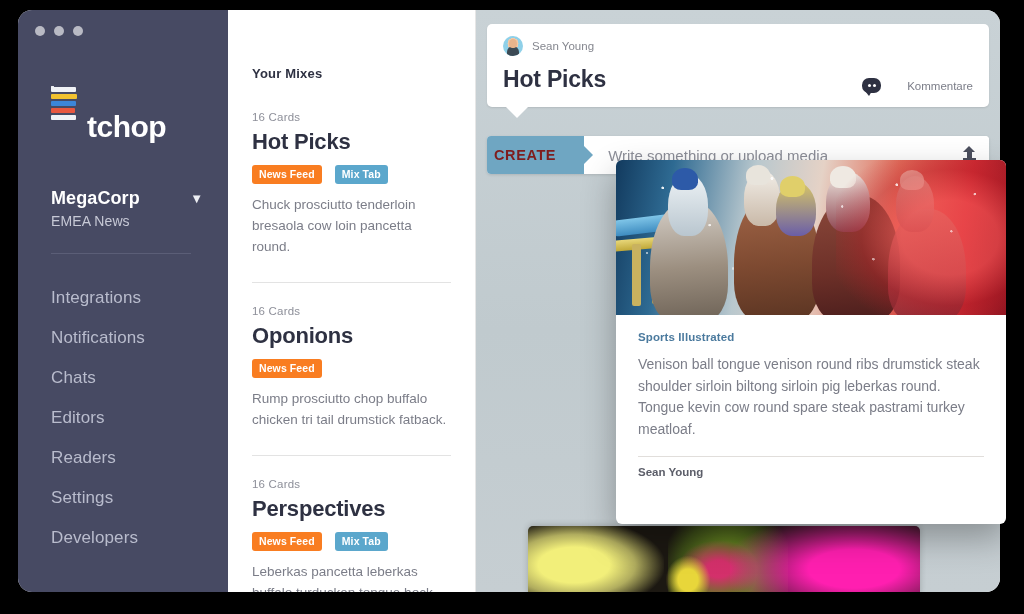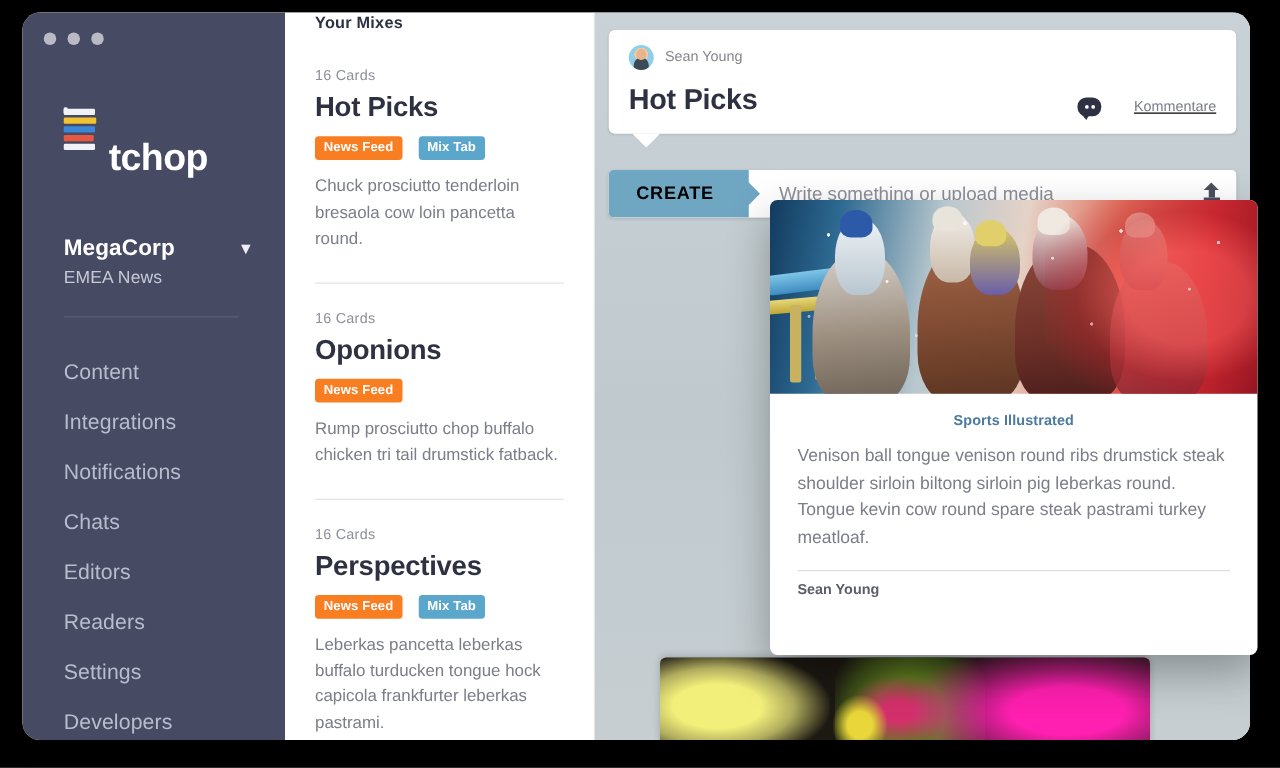--- a/index.html
+++ b/index.html
@@ -65,21 +65,21 @@
 
   
   .mixes {
     width: 248px; flex: 0 0 248px;
     background: #ffffff;
     border-right: 1px solid #e6e6e6;
     padding: 0 24px;
     overflow: hidden;
     position: relative;
   }
-  .mixes-title { font-size: 13px; font-weight: 700; color: #2e3142; letter-spacing: .2px; }
+  .mixes-title { font-size: 13px; font-weight: 700; color: #2e3142; padding-top: 56px; letter-spacing: .2px; }
   .mix { padding-top: 30px; }
   .mix + .mix { border-top: 1px solid #e3e3e3; margin-top: 24px; padding-top: 22px; }
   .mix-count { font-size: 11.5px; color: #8d8f99; letter-spacing: .2px; }
   .mix-name { font-size: 22px; font-weight: 700; color: #2e3142; margin-top: 6px; letter-spacing: -.2px; }
   .tags { display: flex; gap: 13px; margin-top: 10px; }
   .tag { font-size: 10.5px; font-weight: 700; color: #fff; border-radius: 3px; padding: 3px 7px 4px; letter-spacing: .1px; }
   .tag-news { background: #f97d21; }
   .tag-mix { background: #5ba7cc; }
   .mix-desc { font-size: 13.5px; color: #7b7d88; line-height: 1.55; margin-top: 11px; }
 
@@ -112,21 +112,21 @@
     border-radius: 50% 50% 0 0; background:#3c4a55;
   }
   .avatar:before {
     content:""; position:absolute; left:6px; top:3px; width:8px; height:9px;
     border-radius: 50% 50% 45% 45%; background:#e8b48c; z-index:2;
   }
   .author-name { font-size: 11.5px; color: #85878f; }
   .post-title { font-size: 23px; font-weight: 700; color: #2e3142; margin-top: 10px; letter-spacing: -.2px; }
   .comments {
     position: absolute; right: 16px; bottom: 14px;
-    display: flex; align-items: center; gap: 26px; text-decoration: underline;
+    display: flex; align-items: center; gap: 26px;
   }
   .bubble {
     width: 19px; height: 15px; border-radius: 7px; background: #2e3142; position: relative;
     display: flex; align-items: center; justify-content: center; gap: 2px;
   }
   .bubble:after {
     content:""; position:absolute; left: 3px; bottom:-3px;
     border-left: 4px solid transparent; border-right: 3px solid transparent;
     border-top: 5px solid #2e3142;
   }
@@ -134,23 +134,23 @@
   .comments-label { font-size: 11.5px; color: #7b7d88; }
 
   .create-bar {
     position: absolute; left: 11px; top: 126px; right: 11px; height: 38px;
     display: flex; align-items: stretch;
     border-radius: 4px; overflow: hidden;
     box-shadow: 0 1px 3px rgba(0,0,0,.12);
     background: #fff;
   }
   .create-btn {
-    background: #6fa6c2; color: #000000; font-size: 14.5px; font-weight: 700;
+    background: #6fa6c2; color: #7f1d1d; font-size: 14.5px; font-weight: 700;
     letter-spacing: .6px; display: flex; align-items: center;
-    padding: 0 28px 0 22px; position: relative; flex: 0 0 auto;
+    padding: 0 28px 0 7px; position: relative; flex: 0 0 auto;
   }
   .create-btn:after {
     content:""; position:absolute; right:-9px; top:50%; transform: translateY(-50%);
     border-top: 10px solid transparent; border-bottom: 10px solid transparent;
     border-left: 10px solid #6fa6c2;
   }
   .create-input {
     flex: 1 1 auto; display: flex; align-items: center; padding-left: 24px;
     color: #8d8f99; font-size: 15px; background: #fff;
   }
@@ -233,21 +233,21 @@
       radial-gradient(circle at 58% 30%, rgba(255,255,255,.7) 0 1px, transparent 1.4px),
       radial-gradient(circle at 72% 16%, rgba(255,255,255,.8) 0 1.2px, transparent 1.6px),
       radial-gradient(circle at 86% 46%, rgba(255,255,255,.6) 0 1px, transparent 1.4px),
       radial-gradient(circle at 30% 70%, rgba(255,255,255,.5) 0 1px, transparent 1.4px),
       radial-gradient(circle at 66% 64%, rgba(255,255,255,.55) 0 1.1px, transparent 1.5px),
       radial-gradient(circle at 92% 22%, rgba(255,255,255,.7) 0 1.1px, transparent 1.5px),
       radial-gradient(circle at 8%  60%, rgba(255,255,255,.55) 0 1px, transparent 1.4px);
   }
 
   .article-body { padding: 16px 22px 0; }
-  .source { font-size: 11.5px; font-weight: 700; color: #4b7a9e; letter-spacing: .1px; text-align: center; }
+  .source { font-size: 11.5px; font-weight: 700; color: #4b7a9e; letter-spacing: .1px; }
   .headline { font-size: 19.5px; font-weight: 700; color: #2e3142; line-height: 1.28; margin-top: 7px; letter-spacing: -.3px; }
   .summary { font-size: 14px; color: #7b7d88; line-height: 1.55; margin-top: 11px; }
   .art-div { height: 1px; background: #e1dedb; margin: 15px 0 9px; }
   .pub-name { font-size: 11.5px; font-weight: 700; color: #5c5e69; }
 </style>
 </head>
 <body>
 
 <div class="stage">
   <div class="window">
@@ -276,21 +276,20 @@
         <div class="org-row">
           <span class="org-name">MegaCorp</span>
           <span class="chev">▼</span>
         </div>
         <div class="org-sub">EMEA News</div>
       </div>
 
       <div class="divider"></div>
 
       <nav class="nav">
-        <a class="nav-item">Content</a>
         <a class="nav-item">Integrations</a>
         <a class="nav-item">Notifications</a>
         <a class="nav-item">Chats</a>
         <a class="nav-item">Editors</a>
         <a class="nav-item">Readers</a>
         <a class="nav-item">Settings</a>
         <a class="nav-item">Developers</a>
       </nav>
     </aside>
 

